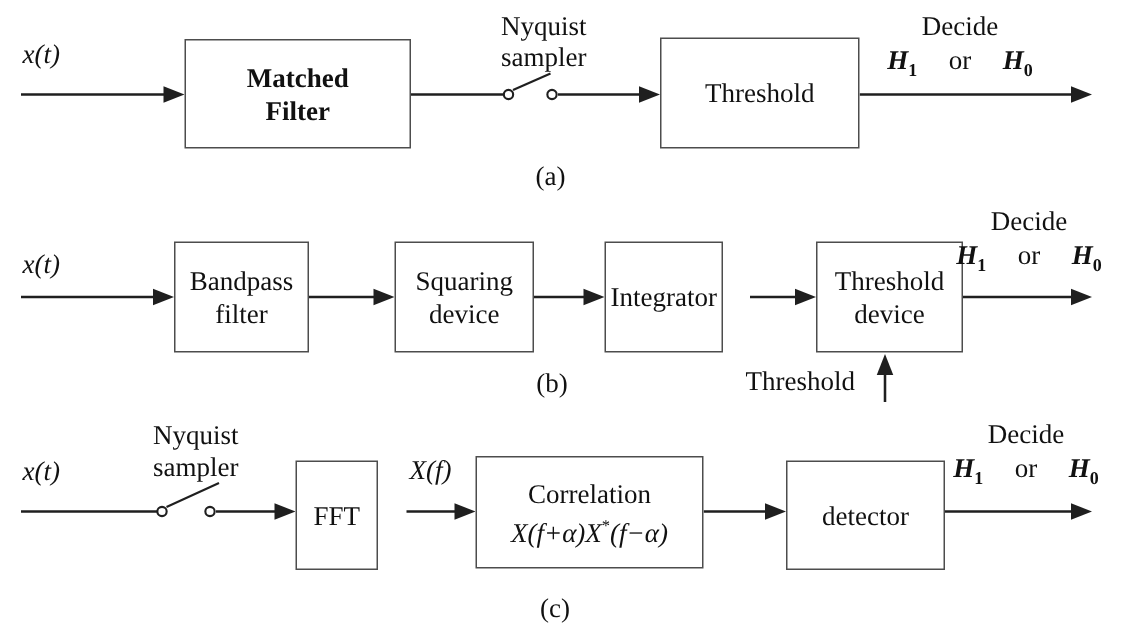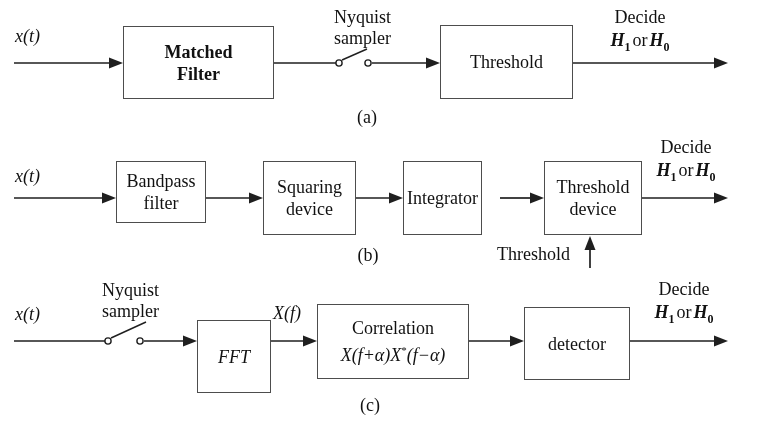--- a/index.html
+++ b/index.html
@@ -35,21 +35,21 @@
     position: absolute;
     font-size: 18px;
     line-height: 21px;
     white-space: nowrap;
   }
   .center { text-align: center; }
   .italic { font-style: italic; }
   .decide-line { line-height: 23px; }
   .hyp { font-weight: bold; font-style: italic; }
   .hyp-sub { font-weight: bold; font-size: 12px; }
-  .or-word { margin: 0 2px; }
+  .or-word { margin: 0 21px; }
   .formula { font-style: italic; font-size: 18px; line-height: 22px; }
   .formula sup { font-size: 11px; font-style: normal; }
   sub { vertical-align: sub; }
 </style>
 </head>
 <body>
 
 <div class="canvas">
 
   <svg class="wires" viewBox="0 0 760 422" xmlns="http://www.w3.org/2000/svg">
@@ -112,21 +112,21 @@
 
   <div class="lbl center" style="left:585px; top:6px; width:110px;">
     <div class="decide-line">Decide</div>
     <div class="decide-line"><span class="hyp">H</span><sub class="hyp-sub">1</sub><span class="or-word">or</span><span class="hyp">H</span><sub class="hyp-sub">0</sub></div>
   </div>
 
   <div class="lbl center" style="left:342px; top:107px; width:50px;">(a)</div>
 
   <div class="lbl italic" style="left:15px; top:166px;">x(t)</div>
 
-  <div class="box" style="left:116px; top:161px; width:90px; height:62px;">
+  <div class="box" style="left:116px; top:161px; width:90px; height:74px;">
     <div>Bandpass</div>
     <div>filter</div>
   </div>
 
   <div class="box" style="left:263px; top:161px; width:93px; height:74px;">
     <div>Squaring</div>
     <div>device</div>
   </div>
 
   <div class="box" style="left:403px; top:161px; width:79px; height:74px;">
@@ -147,21 +147,21 @@
 
   <div class="lbl center" style="left:343px; top:245px; width:50px;">(b)</div>
 
   <div class="lbl italic" style="left:15px; top:304px;">x(t)</div>
 
   <div class="lbl center" style="left:73px; top:280px; width:115px;">
     <div>Nyquist</div>
     <div>sampler</div>
   </div>
 
-  <div class="box" style="left:197px; top:320px; width:74px; height:73px;font-style:italic;">
+  <div class="box" style="left:197px; top:307px; width:55px; height:73px;">
     <div>FFT</div>
   </div>
 
   <div class="lbl italic" style="left:273px; top:303px;">X(f)</div>
 
   <div class="box" style="left:317px; top:304px; width:152px; height:75px;">
     <div>Correlation</div>
     <div class="formula"><span>X(f+α)X</span><sup>*</sup><span>(f−α)</span></div>
   </div>
 

